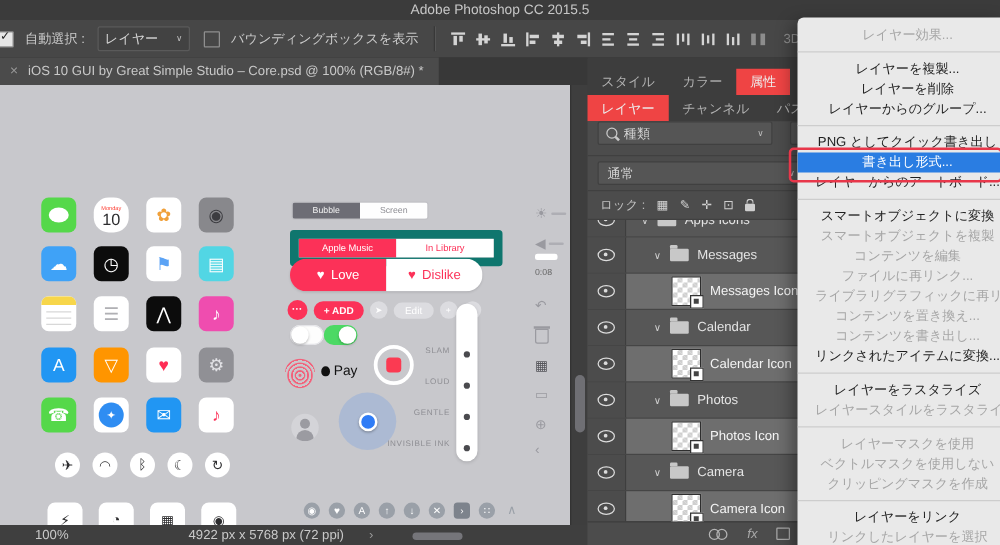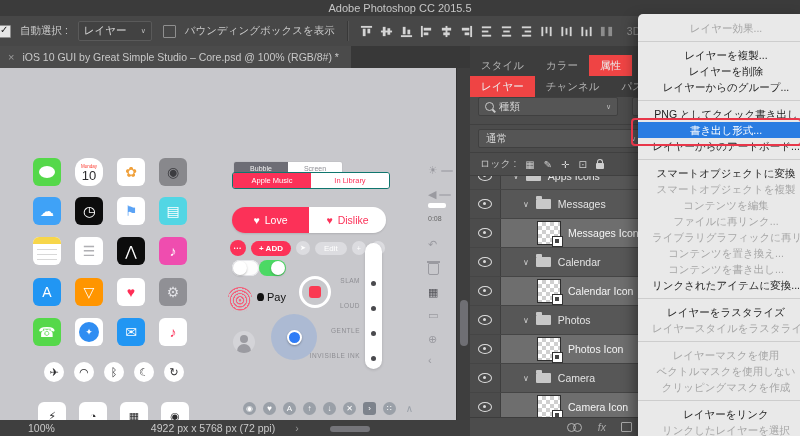--- a/index.html
+++ b/index.html
@@ -33,21 +33,21 @@
   .cal-top{font-size:4.5px;color:#fd3b30;line-height:5px;margin-top:2px;text-align:center;}
   .cal-num{font-size:13px;color:#2c2c2e;line-height:13px;text-align:center;font-weight:300;}
   .notes-top{position:absolute;left:0;top:0;right:0;height:7px;background:#f7d64a;}
   .notes-line{position:absolute;left:4px;right:4px;height:1px;background:#d8d8d8;}
   .bubble-shape{width:16px;height:12px;background:#fff;border-radius:50% 50% 50% 50%;}
   .disc{border-radius:50%;display:flex;align-items:center;justify-content:center;}
   
   .seg1{position:absolute;left:233px;top:93px;width:108px;height:13px;display:flex;font-size:7px;border-radius:3px;overflow:hidden;border:1px solid #c2c2c6;}
   .seg1 .a{flex:1;background:#6d6d75;color:#f2f2f2;display:flex;align-items:center;justify-content:center;}
   .seg1 .b{flex:1;background:#fefefe;color:#8e8e94;display:flex;align-items:center;justify-content:center;}
-  .seg2{position:absolute;left:232px;top:104px;width:156px;height:15px;display:flex;font-size:7.5px;border-radius:3px;overflow:hidden;border:1px solid #0f766e;justify-content:flex-end;}
+  .seg2{position:absolute;left:232px;top:116px;width:156px;height:15px;display:flex;font-size:7.5px;border-radius:3px;overflow:hidden;border:7px solid #0f766e;justify-content:flex-end;}
   .seg2 .a{flex:1;background:#fc3158;color:#fff;display:flex;align-items:center;justify-content:center;}
   .seg2 .b{flex:1;background:#fff;color:#fc3158;display:flex;align-items:center;justify-content:center;}
   .lovebar{position:absolute;left:232px;top:139px;width:154px;height:26px;display:flex;font-size:10.5px;border-radius:13px;overflow:hidden;box-shadow:0 1px 2px rgba(0,0,0,.12);}
   .lovebar .a{flex:1;background:#fc3158;color:#fff;display:flex;align-items:center;justify-content:center;gap:5px;}
   .lovebar .b{flex:1;background:#fff;color:#fc3158;display:flex;align-items:center;justify-content:center;gap:5px;}
   .pillrow{position:absolute;left:230px;top:172px;height:16px;display:flex;align-items:center;gap:5px;}
   .rdot{width:16px;height:16px;border-radius:50%;background:#fc3158;color:#fff;font-size:5px;display:flex;align-items:center;justify-content:center;letter-spacing:1px;}
   .addpill{height:15px;padding:0 8px;border-radius:8px;background:#fc3158;color:#fff;font-size:8px;display:flex;align-items:center;font-weight:bold;}
   .fcirc{width:14px;height:14px;border-radius:50%;background:#dcdce0;color:#fff;font-size:7px;display:flex;align-items:center;justify-content:center;}
   .fpill{height:13px;padding:0 9px;border-radius:7px;background:#dcdce0;color:#fff;font-size:8px;display:flex;align-items:center;}

